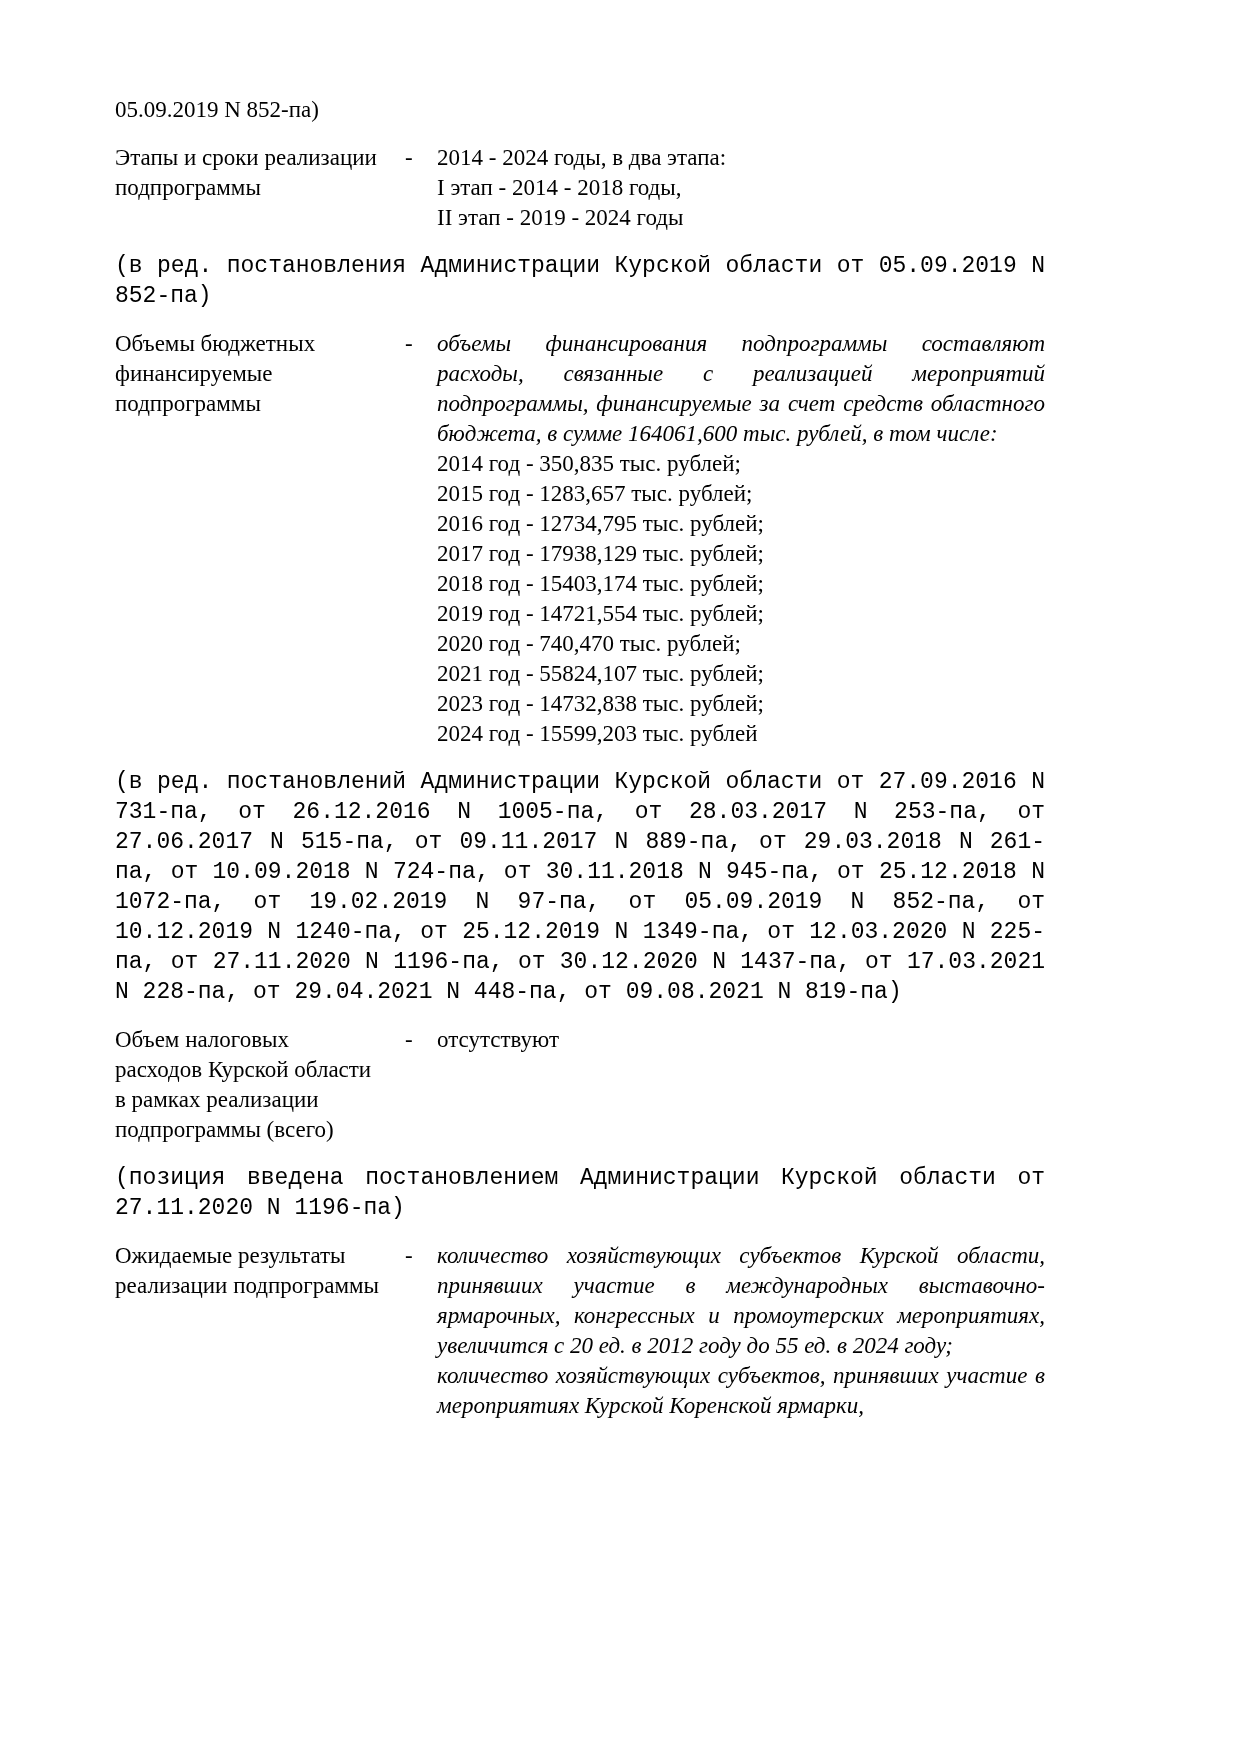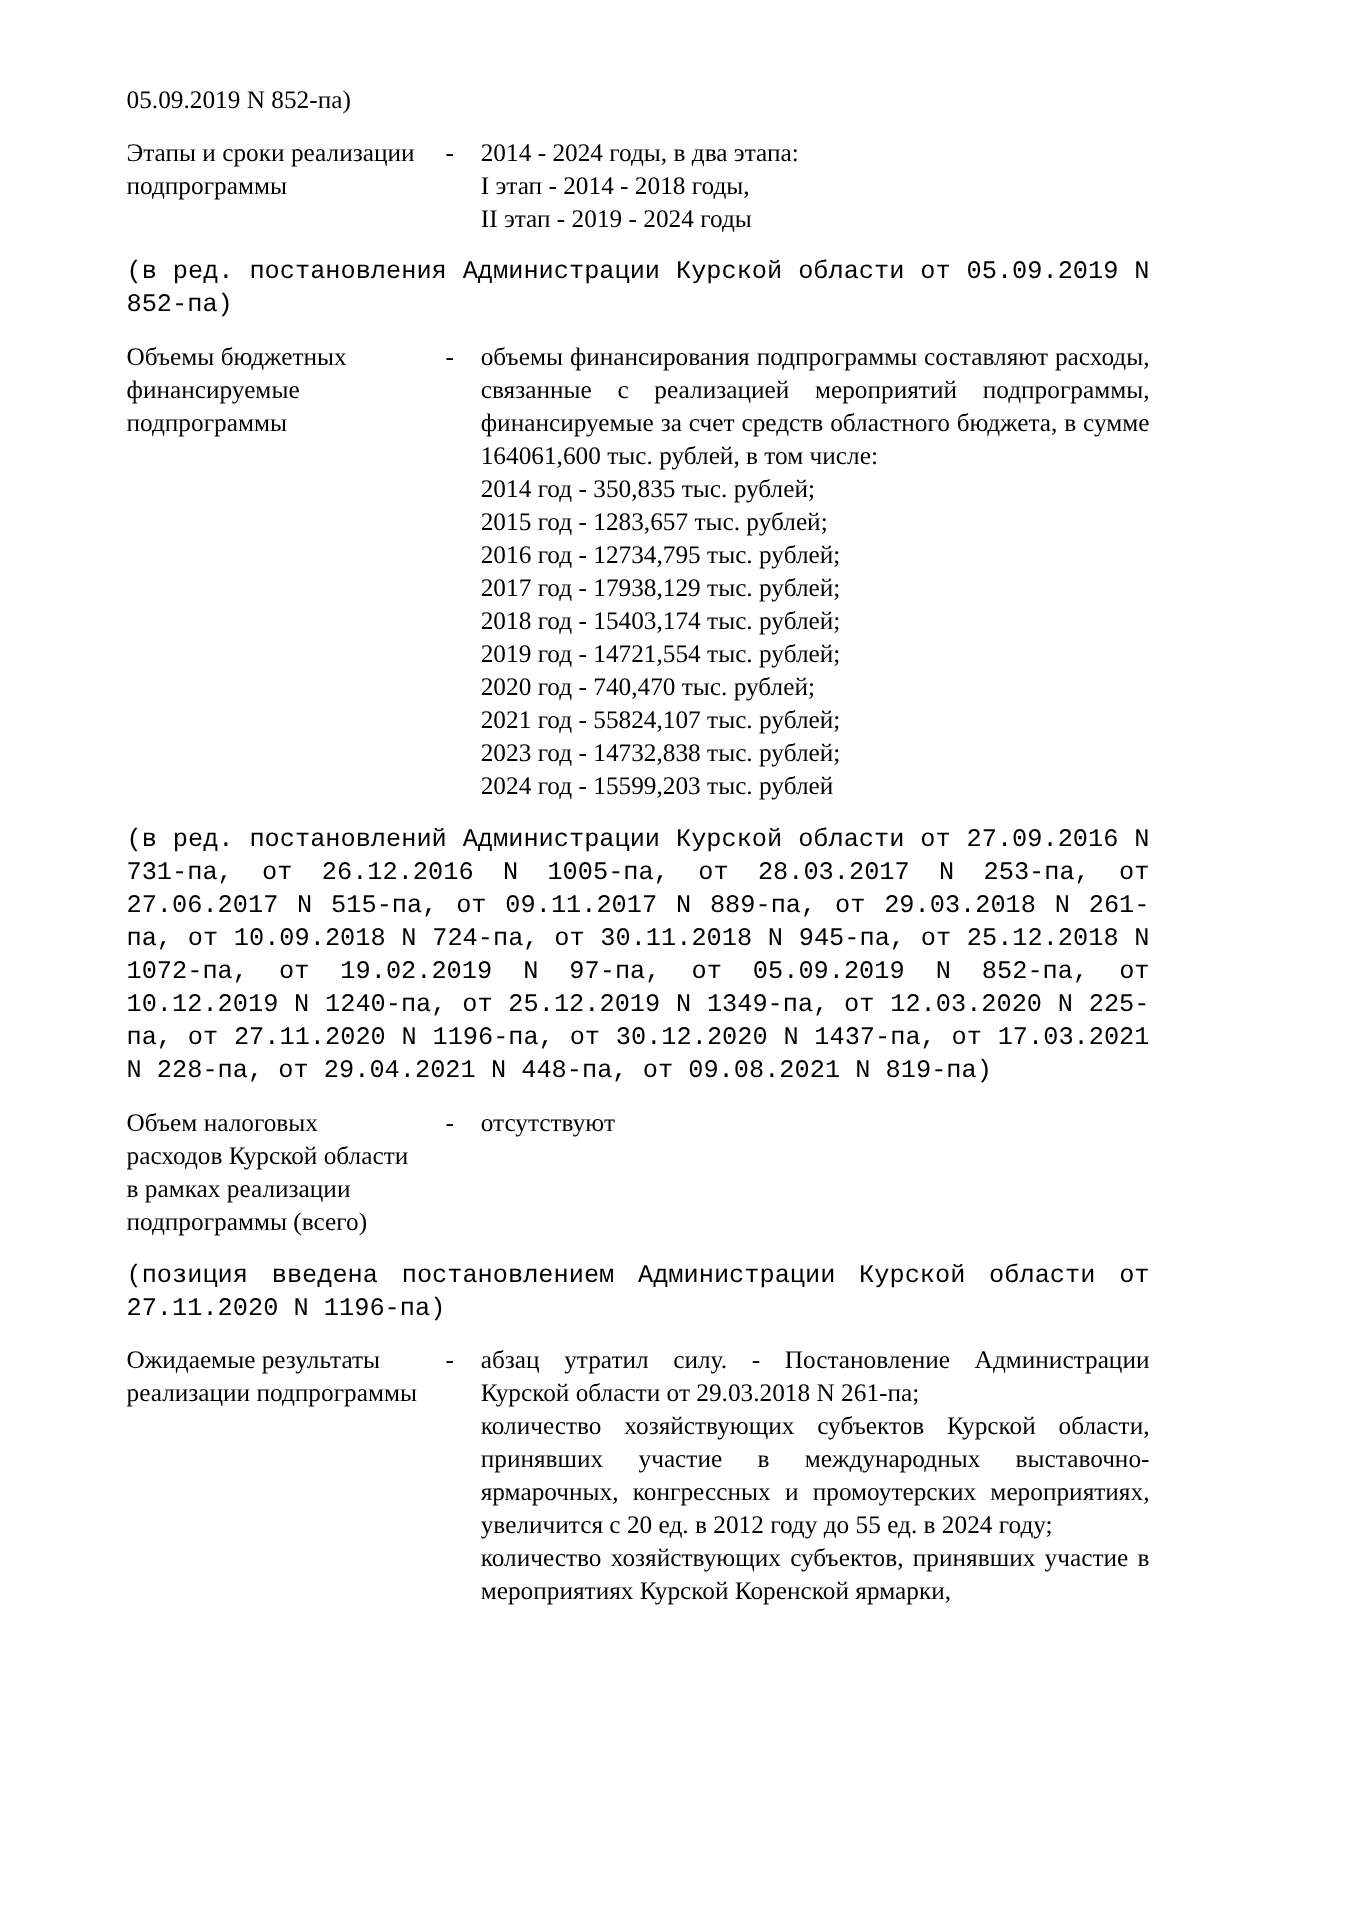--- a/index.html
+++ b/index.html
@@ -9,35 +9,35 @@
     height: 1754px;
     font-family: "Liberation Serif", "DejaVu Serif", serif;
     font-size: 23px;
     line-height: 30px;
     color: #000000;
     overflow: hidden;
   }
   .page {
     width: 1240px;
     height: 1754px;
-    padding: 76px 195px 0 115px;
+    padding: 95px 195px 0 115px;
     border-radius: 15px;
   }
   .row {
     display: grid;
     grid-template-columns: 270px 52px 608px;
     margin-top: 18px;
   }
   .dash-col { padding-left: 20px; }
   .note {
     margin-top: 18px;
     text-align: justify;
     font-family: Liberation Mono, monospace;
   }
-  .just { text-align: justify; }
+  .just { text-align: justify; font-style: italic; }
   .label-col div, .value-col div { white-space: normal; }
 </style>
 </head>
 <body>
 
 <div class="page">
 
   <div style="margin-top:0;">05.09.2019 N 852-па)</div>
 
   <div class="row">
@@ -94,19 +94,18 @@
 
   <div class="note">(позиция введена постановлением Администрации Курской области от 27.11.2020 N 1196-па)</div>
 
   <div class="row">
     <div class="label-col">
       <div>Ожидаемые результаты</div>
       <div>реализации подпрограммы</div>
     </div>
     <div class="dash-col">-</div>
     <div class="value-col">
-      <div class="just">абзац утратил силу. - Постановление Администрации Курской области от 29.03.2018 N 261-па;</div>
       <div class="just">количество хозяйствующих субъектов Курской области, принявших участие в международных выставочно-ярмарочных, конгрессных и промоутерских мероприятиях, увеличится с 20 ед. в 2012 году до 55 ед. в 2024 году;</div>
       <div class="just">количество хозяйствующих субъектов, принявших участие в мероприятиях Курской Коренской ярмарки,</div>
     </div>
   </div>
 
 </div>
 
 </body></html>

